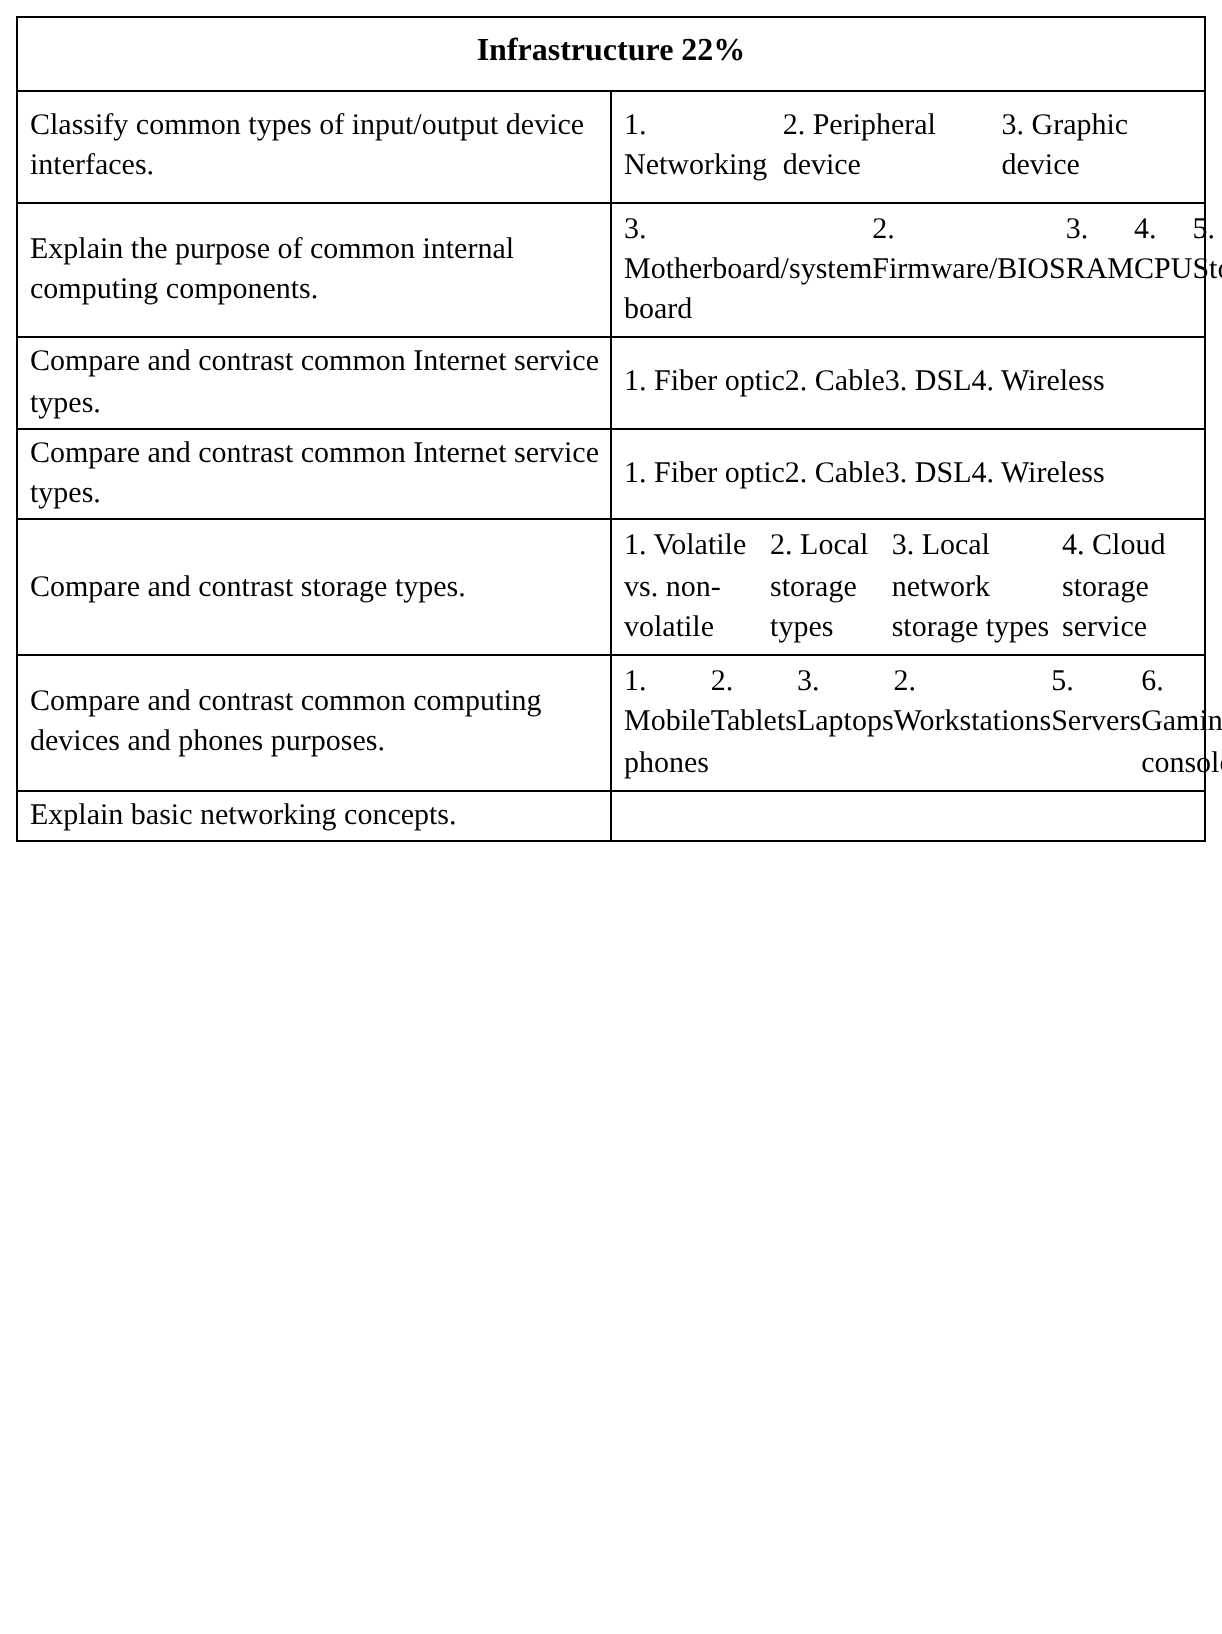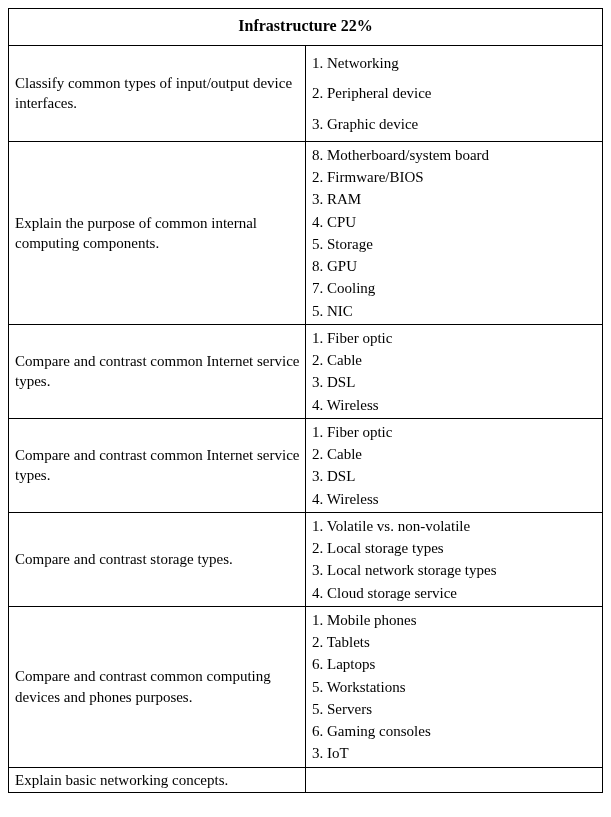--- a/index.html
+++ b/index.html
@@ -34,21 +34,21 @@
       line-height: 1.35;
     }
     td.left-col {
       width: 297px;
     }
     td.right-col {
       width: 298px;
     }
     .topic-list {
       display: flex;
-      flex-direction: column;
+      flex-direction: row;
     }
     .topic-item {
       padding: 1px 0;
     }
     .spaced .topic-item {
       padding: 5px 0;
     }
   </style>
 </head>
 <body>
@@ -67,21 +67,21 @@
             <div class="topic-item">1. Networking</div>
             <div class="topic-item">2. Peripheral device</div>
             <div class="topic-item">3. Graphic device</div>
           </div>
         </td>
       </tr>
       <tr>
         <td class="left-col">Explain the purpose of common internal computing components.</td>
         <td class="right-col">
           <div class="topic-list">
-            <div class="topic-item">8. Motherboard/system board</div>
+            <div class="topic-item">3. Motherboard/system board</div>
             <div class="topic-item">2. Firmware/BIOS</div>
             <div class="topic-item">3. RAM</div>
             <div class="topic-item">4. CPU</div>
             <div class="topic-item">5. Storage</div>
             <div class="topic-item">8. GPU</div>
             <div class="topic-item">7. Cooling</div>
             <div class="topic-item">5. NIC</div>
           </div>
         </td>
       </tr>
@@ -117,22 +117,22 @@
             <div class="topic-item">4. Cloud storage service</div>
           </div>
         </td>
       </tr>
       <tr>
         <td class="left-col">Compare and contrast common computing devices and phones purposes.</td>
         <td class="right-col">
           <div class="topic-list">
             <div class="topic-item">1. Mobile phones</div>
             <div class="topic-item">2. Tablets</div>
-            <div class="topic-item">6. Laptops</div>
-            <div class="topic-item">5. Workstations</div>
+            <div class="topic-item">3. Laptops</div>
+            <div class="topic-item">2. Workstations</div>
             <div class="topic-item">5. Servers</div>
             <div class="topic-item">6. Gaming consoles</div>
             <div class="topic-item">3. IoT</div>
           </div>
         </td>
       </tr>
       <tr>
         <td class="left-col">Explain basic networking concepts.</td>
         <td class="right-col"></td>
       </tr>

